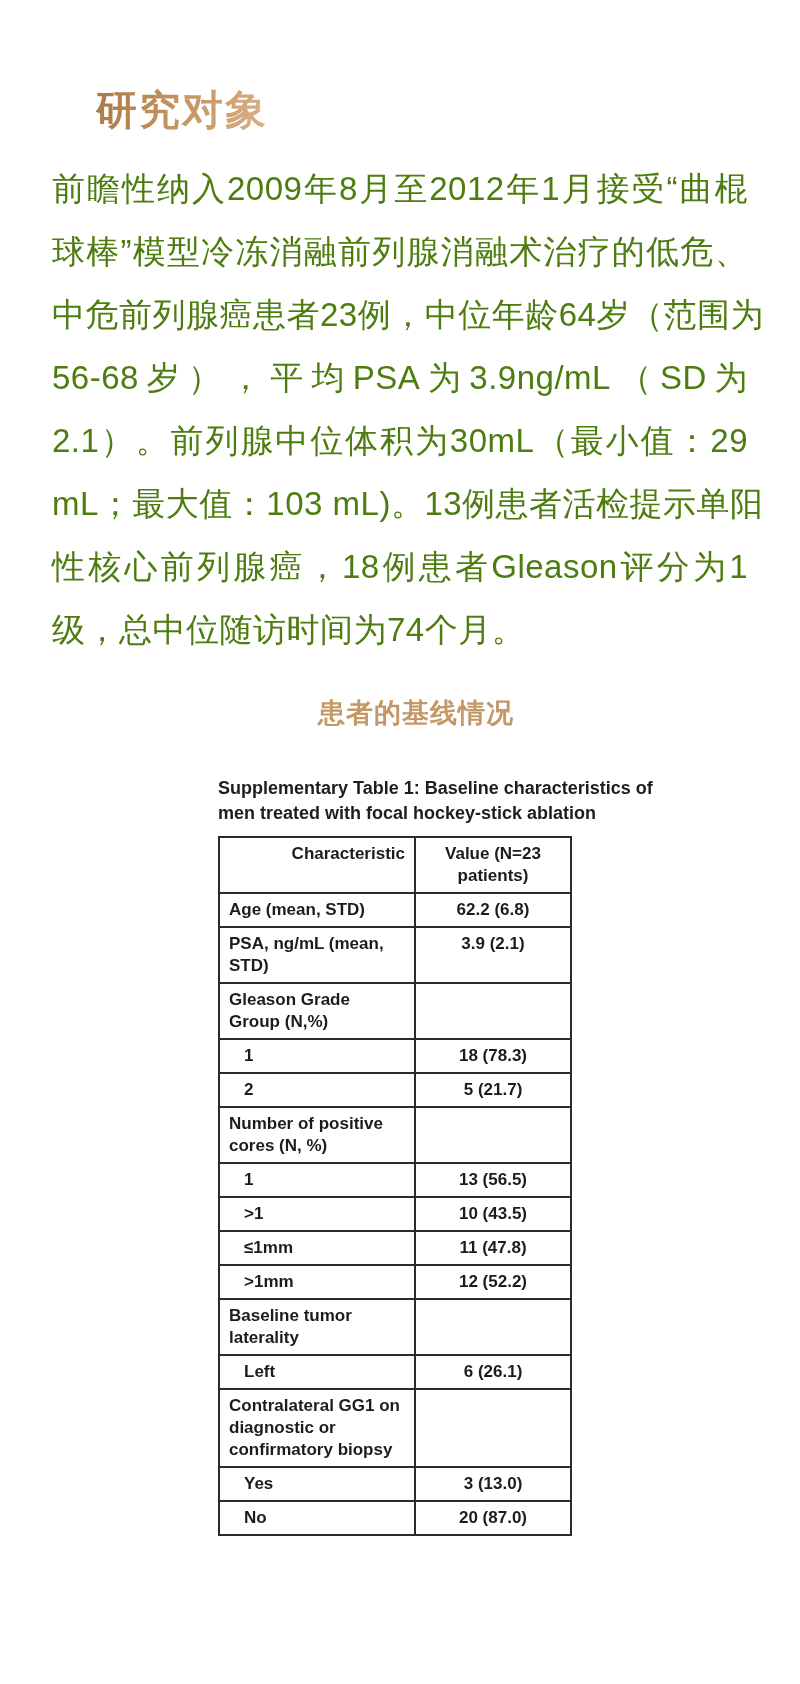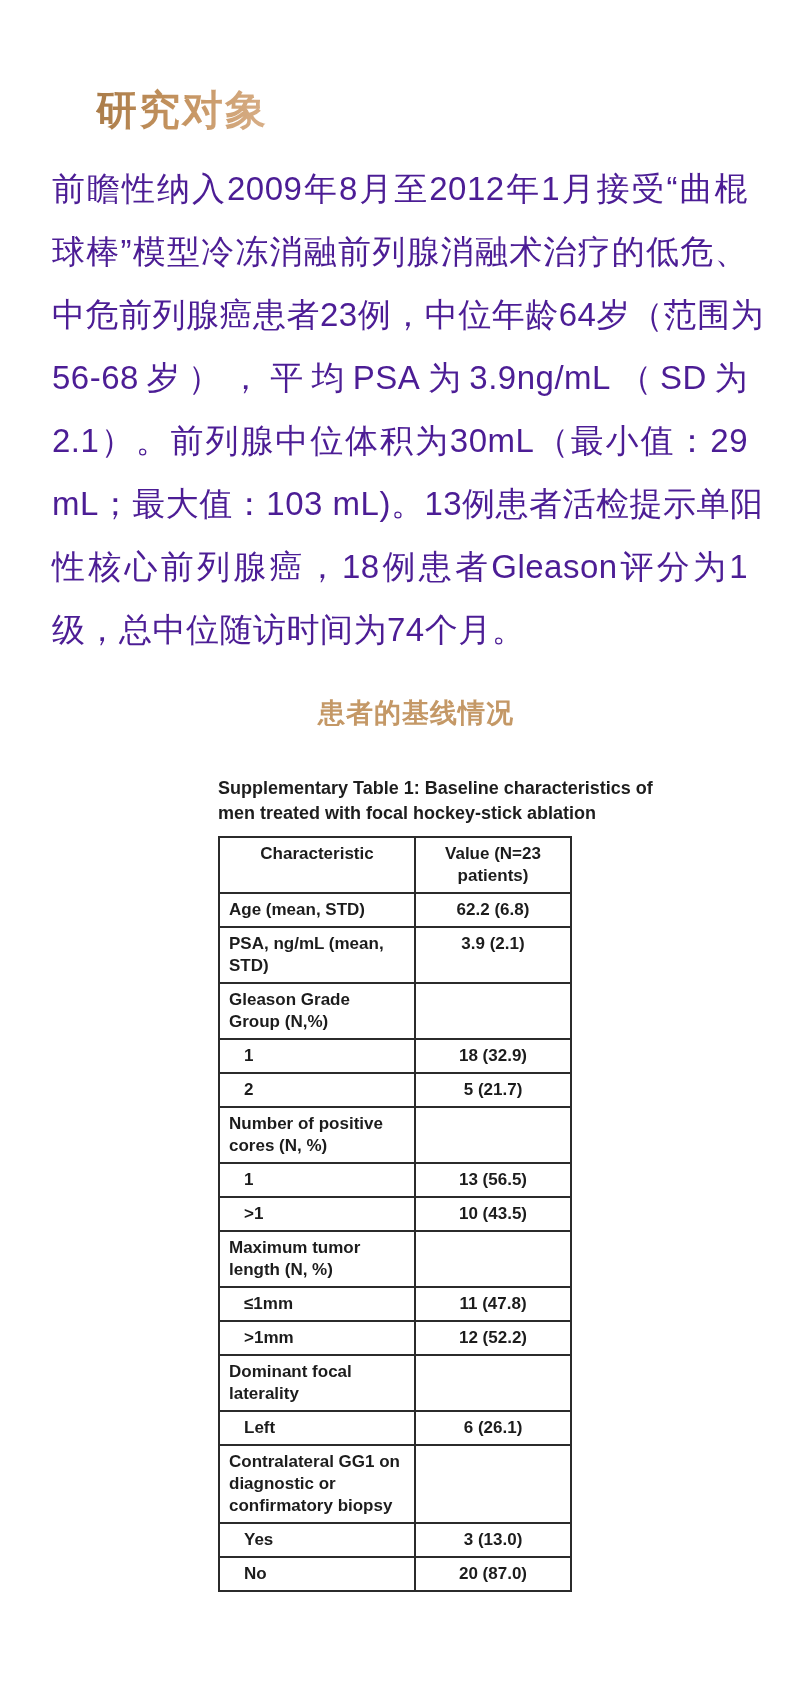--- a/index.html
+++ b/index.html
@@ -27,21 +27,21 @@
     margin-left: 42px;
   }
 
   
   .body-paragraph {
     position: absolute;
     left: 52px; top: 157px;
     width: 696px;
     font-size: 33px;
     line-height: 63px;
-    color: #4c1d95;
+    color: #4d7c0f;
     letter-spacing: 0.5px;
   }
   .para-line {
     height: 63px;
     text-align: justify;
     text-align-last: justify;
     white-space: nowrap;
   }
   .para-line.last {
     text-align-last: left;
@@ -82,21 +82,21 @@
     font-weight: 700;
     color: #1c1c1c;
     font-family: "Liberation Sans", "DejaVu Sans", sans-serif;
   }
   .baseline-table th, .baseline-table td {
     border: 2px solid #2b2b2b;
     padding: 5px 9px;
     line-height: 22px;
     vertical-align: top;
   }
-  .baseline-table th.char-head { text-align: center; border-radius: 23px; }
+  .baseline-table th.char-head { text-align: right; border-radius: 23px; }
   .baseline-table th.value-head { text-align: center; }
   .baseline-table td.label { text-align: left; }
   .baseline-table td.label.indent { padding-left: 24px; }
   .baseline-table td.value { text-align: center; }
 </style>
 </head>
 <body>
 
 <h1 class="section-heading">研究对象</h1>
 
@@ -137,52 +137,48 @@
       <tr>
         <td class="label">PSA, ng/mL (mean, STD)</td>
         <td class="value">3.9 (2.1)</td>
       </tr>
       <tr>
         <td class="label">Gleason Grade Group (N,%)</td>
         <td class="value"></td>
       </tr>
       <tr>
         <td class="label indent">1</td>
-        <td class="value">18 (32.9)</td>
+        <td class="value">18 (78.3)</td>
       </tr>
       <tr>
         <td class="label indent">2</td>
         <td class="value">5 (21.7)</td>
       </tr>
       <tr>
         <td class="label">Number of positive cores (N, %)</td>
         <td class="value"></td>
       </tr>
       <tr>
         <td class="label indent">1</td>
         <td class="value">13 (56.5)</td>
       </tr>
       <tr>
         <td class="label indent">&gt;1</td>
         <td class="value">10 (43.5)</td>
       </tr>
       <tr>
-        <td class="label">Maximum tumor length (N, %)</td>
-        <td class="value"></td>
-      </tr>
-      <tr>
         <td class="label indent">≤1mm</td>
         <td class="value">11 (47.8)</td>
       </tr>
       <tr>
         <td class="label indent">&gt;1mm</td>
         <td class="value">12 (52.2)</td>
       </tr>
       <tr>
-        <td class="label">Dominant focal laterality</td>
+        <td class="label">Baseline tumor laterality</td>
         <td class="value"></td>
       </tr>
       <tr>
         <td class="label indent">Left</td>
         <td class="value">6 (26.1)</td>
       </tr>
       <tr>
         <td class="label">Contralateral GG1 on diagnostic or confirmatory biopsy</td>
         <td class="value"></td>
       </tr>

